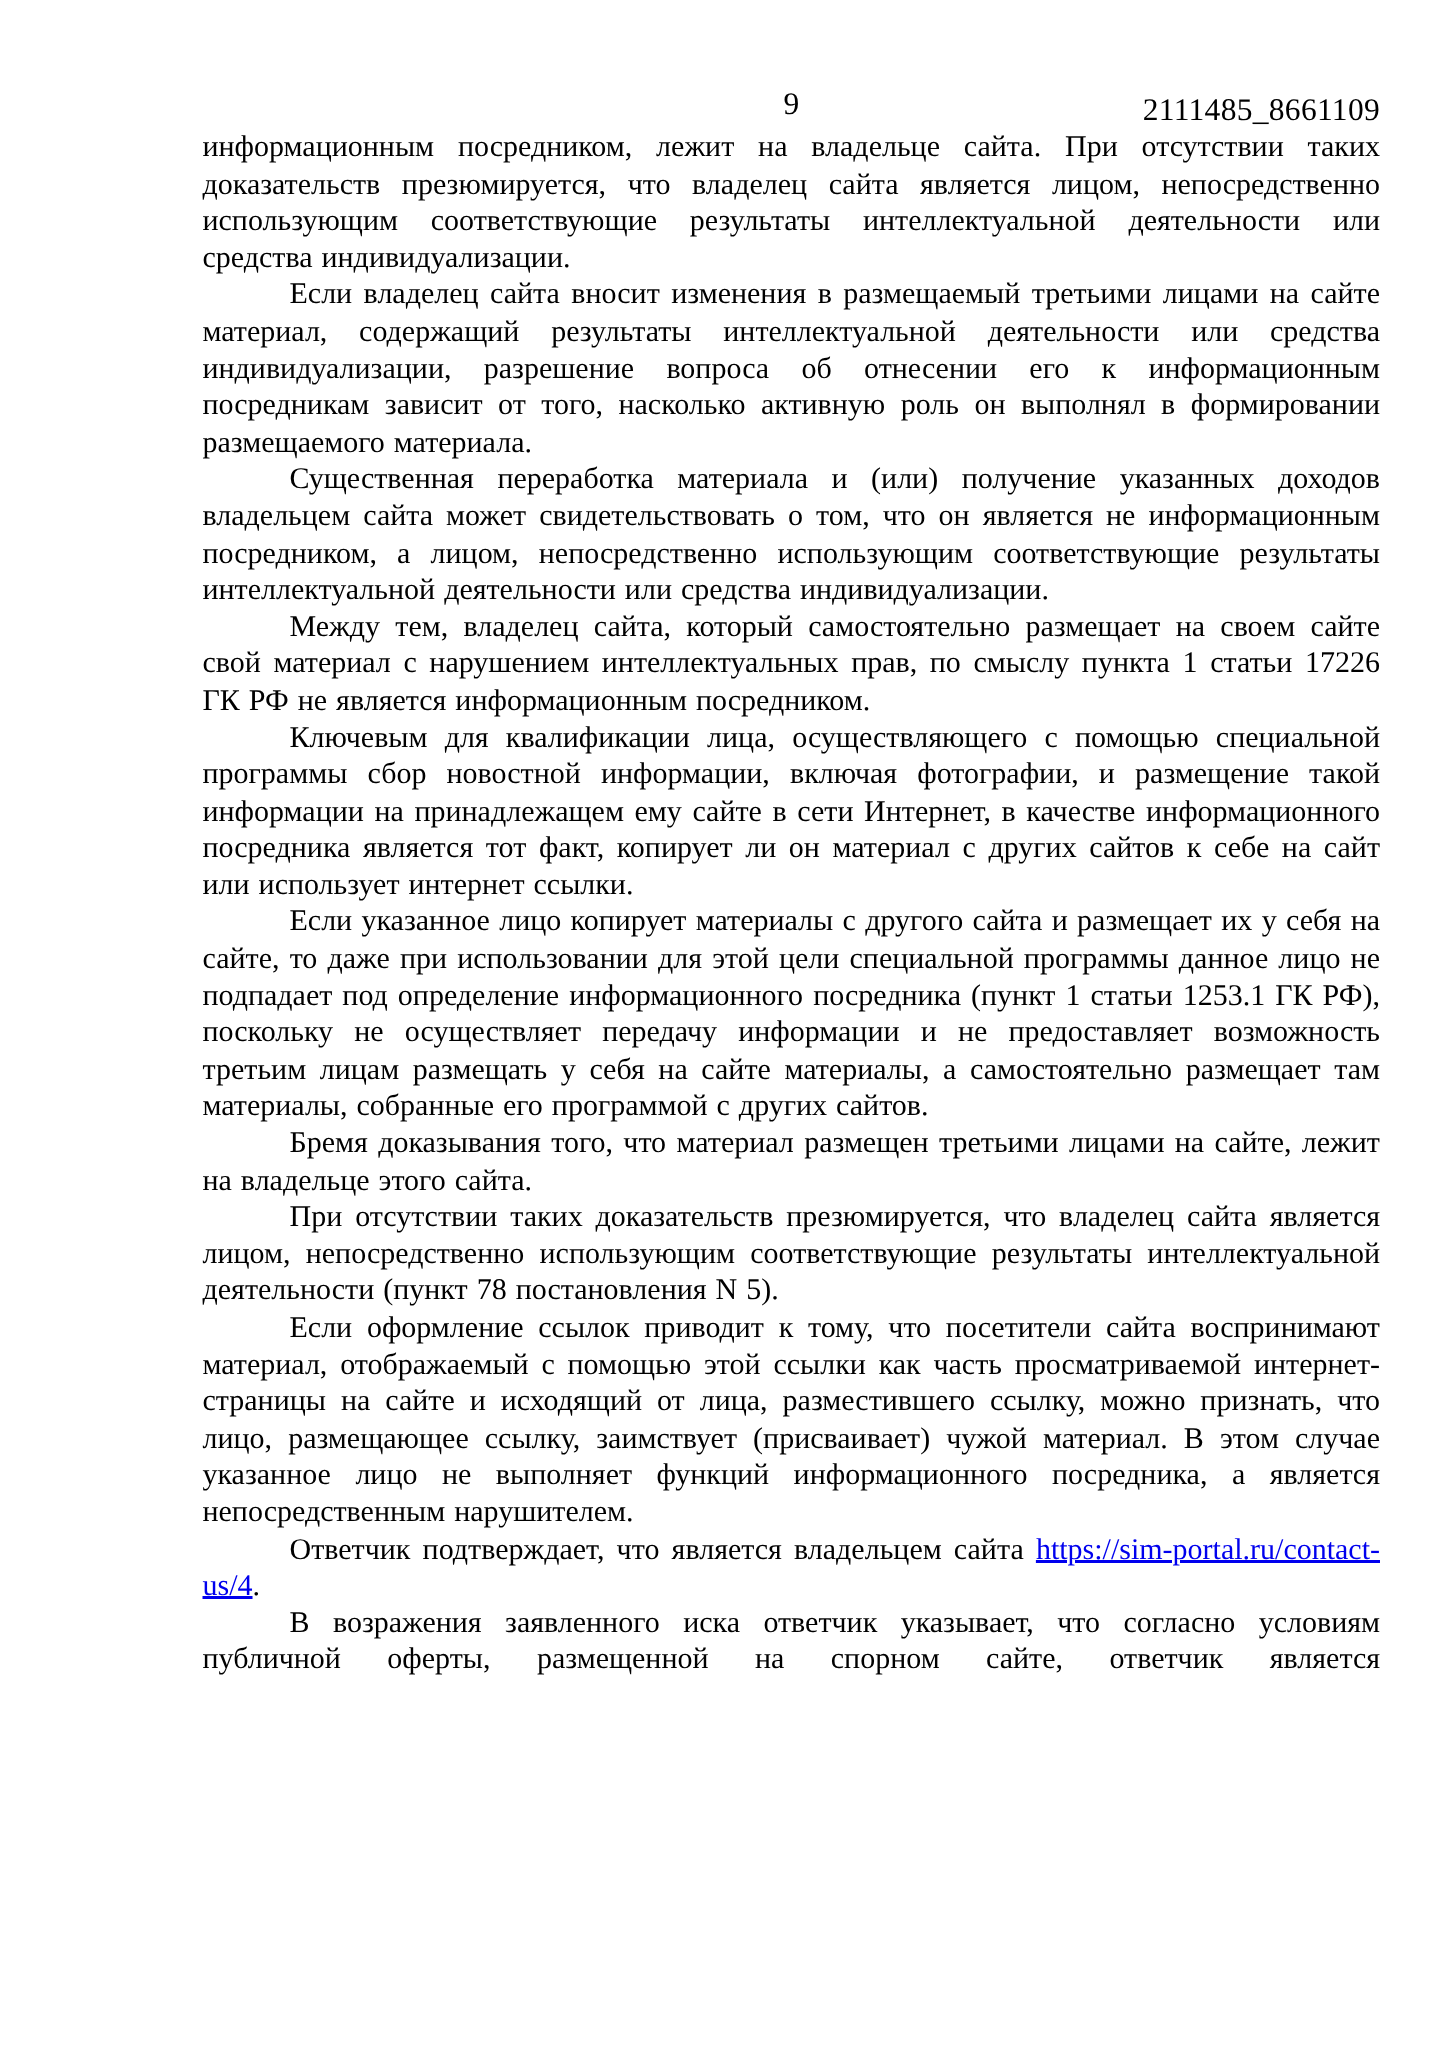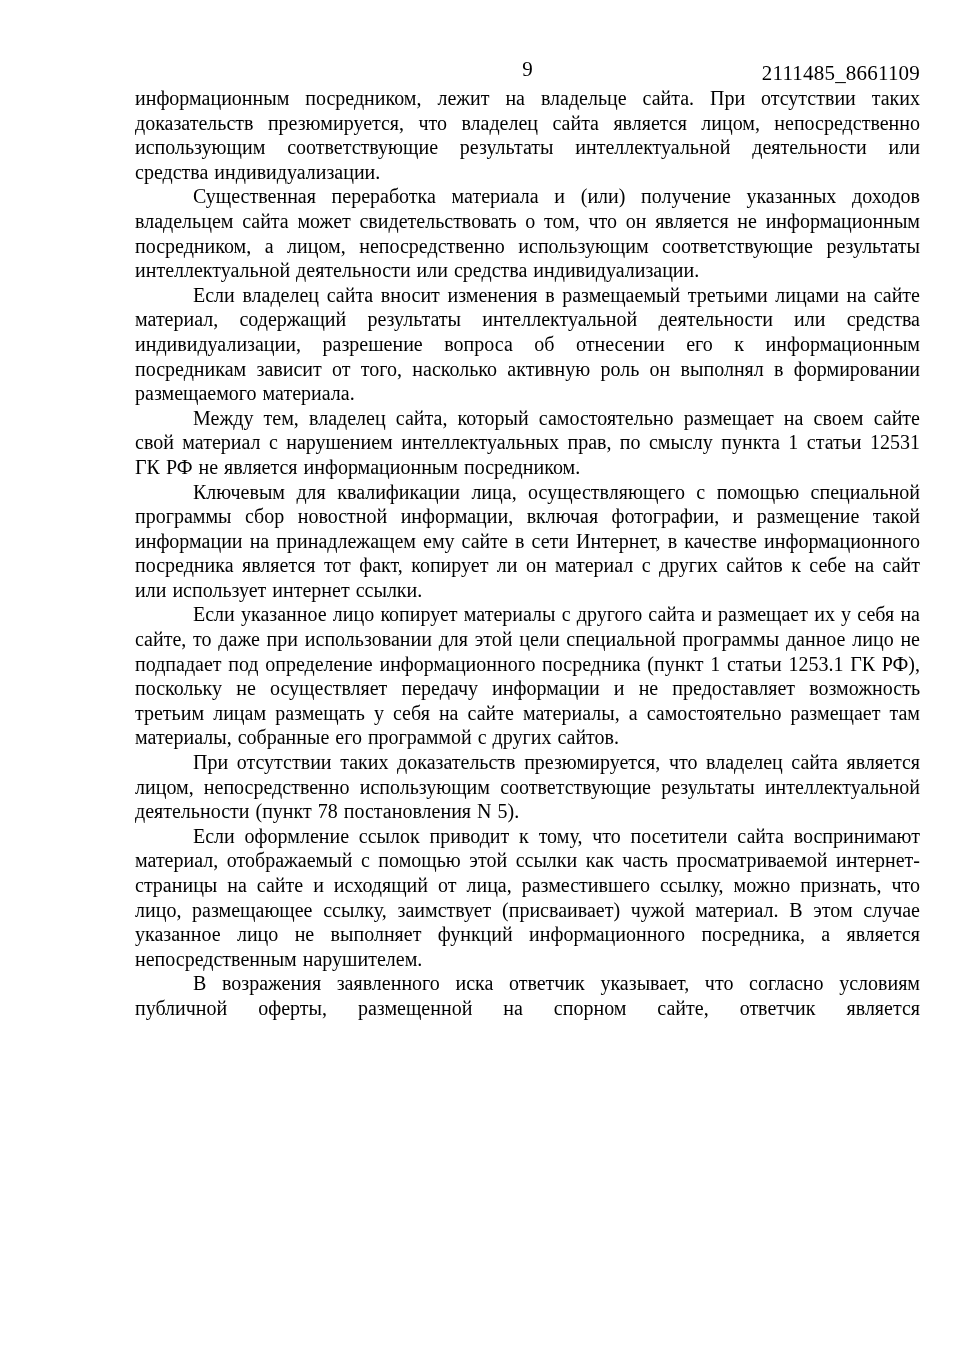--- a/index.html
+++ b/index.html
@@ -68,23 +68,25 @@
 
 <div class="page">
 
   <div class="header">
     <span class="page-num">9</span>
     <span class="doc-id">2111485_8661109</span>
   </div>
 
   <div class="content">
     <p class="no-indent">информационным посредником, лежит на владельце сайта. При отсутствии таких доказательств презюмируется, что владелец сайта является лицом, непосредственно использующим соответствующие результаты интеллектуальной деятельности или средства индивидуализации.</p>
+    <p>Если владелец сайта вносит изменения в размещаемый третьими лицами на сайте материал, содержащий результаты интеллектуальной деятельности или средства индивидуализации, разрешение вопроса об отнесении его к информационным посредникам зависит от того, насколько активную роль он выполнял в формировании размещаемого материала.</p>
     <p>Существенная переработка материала и (или) получение указанных доходов владельцем сайта может свидетельствовать о том, что он является не информационным посредником, а лицом, непосредственно использующим соответствующие результаты интеллектуальной деятельности или средства индивидуализации.</p>
-    <p>Если владелец сайта вносит изменения в размещаемый третьими лицами на сайте материал, содержащий результаты интеллектуальной деятельности или средства индивидуализации, разрешение вопроса об отнесении его к информационным посредникам зависит от того, насколько активную роль он выполнял в формировании размещаемого материала.</p>
-    <p>Между тем, владелец сайта, который самостоятельно размещает на своем сайте свой материал с нарушением интеллектуальных прав, по смыслу пункта 1 статьи 12531 ГК РФ не является информационным посредником.</p>
+    <p>Между тем, владелец сайта, который самостоятельно размещает на своем сайте свой материал с нарушением интеллектуальных прав, по смыслу пункта 1 статьи 17226 ГК РФ не является информационным посредником.</p>
     <p>Ключевым для квалификации лица, осуществляющего с помощью специальной программы сбор новостной информации, включая фотографии, и размещение такой информации на принадлежащем ему сайте в сети Интернет, в качестве информационного посредника является тот факт, копирует ли он материал с других сайтов к себе на сайт или использует интернет ссылки.</p>
     <p>Если указанное лицо копирует материалы с другого сайта и размещает их у себя на сайте, то даже при использовании для этой цели специальной программы данное лицо не подпадает под определение информационного посредника (пункт 1 статьи 1253.1 ГК РФ), поскольку не осуществляет передачу информации и не предоставляет возможность третьим лицам размещать у себя на сайте материалы, а самостоятельно размещает там материалы, собранные его программой с других сайтов.</p>
+    <p>Бремя доказывания того, что материал размещен третьими лицами на сайте, лежит на владельце этого сайта.</p>
     <p>При отсутствии таких доказательств презюмируется, что владелец сайта является лицом, непосредственно использующим соответствующие результаты интеллектуальной деятельности (пункт 78 постановления N 5).</p>
     <p>Если оформление ссылок приводит к тому, что посетители сайта воспринимают материал, отображаемый с помощью этой ссылки как часть просматриваемой интернет-страницы на сайте и исходящий от лица, разместившего ссылку, можно признать, что лицо, размещающее ссылку, заимствует (присваивает) чужой материал. В этом случае указанное лицо не выполняет функций информационного посредника, а является непосредственным нарушителем.</p>
+    <p><span>Ответчик подтверждает, что является владельцем сайта </span><a class="site-link">https://sim-portal.ru/contact-us/4</a><span>.</span></p>
     <p class="justify-last">В возражения заявленного иска ответчик указывает, что согласно условиям публичной оферты, размещенной на спорном сайте, ответчик является</p>
   </div>
 
 </div>
 
 </body></html>

